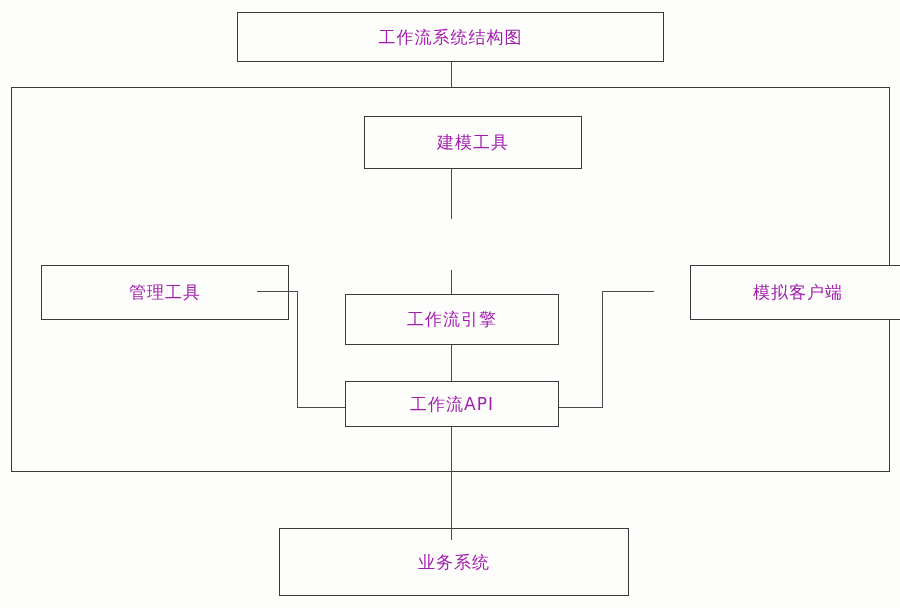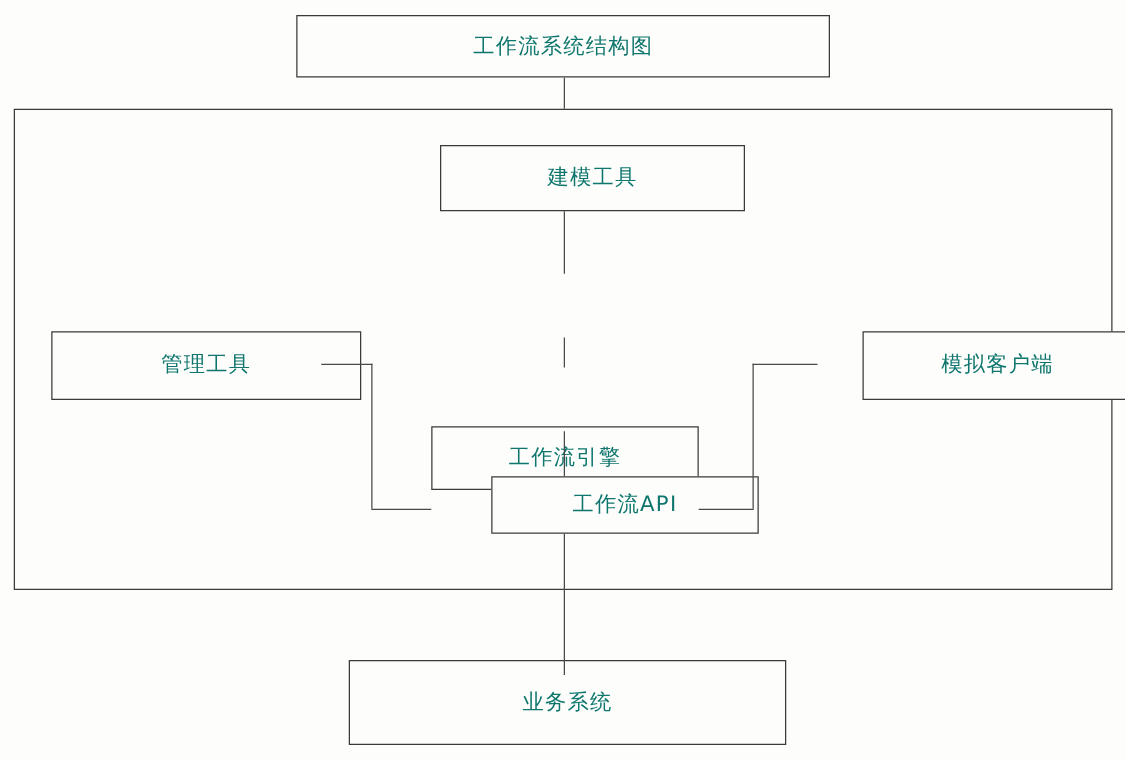--- a/index.html
+++ b/index.html
@@ -16,21 +16,21 @@
     overflow: hidden;
   }
   .node {
     position: absolute;
     box-sizing: border-box;
     border: 1px solid #3a3a3a;
     background: #fdfefb;
     display: flex;
     align-items: center;
     justify-content: center;
-    color: #0f766e;
+    color: #a21caf;
     font-size: 17px;
     letter-spacing: 1px;
     line-height: 1;
     white-space: nowrap;
   }
   .container-box {
     position: absolute;
     box-sizing: border-box;
     border: 1px solid #3a3a3a;
     background: transparent;
@@ -46,30 +46,30 @@
 <body>
 
 <div id="canvas">
 
   <div class="node" style="left:237px; top:12px; width:427px; height:50px;">
     <span>工作流系统结构图</span>
   </div>
 
   <div class="container-box" style="left:11px; top:87px; width:879px; height:385px;"></div>
 
-  <div class="node" style="left:352px; top:116px; width:244px; height:53px;">
+  <div class="node" style="left:364px; top:116px; width:218px; height:53px;">
     <span>建模工具</span>
   </div>
 
 
-  <div class="node" style="left:345px; top:294px; width:214px; height:51px;margin-top:47px;">
+  <div class="node" style="left:345px; top:294px; width:214px; height:51px;">
     <span>工作流引擎</span>
   </div>
 
-  <div class="node" style="left:345px; top:381px; width:214px; height:46px;margin-left:48px;">
+  <div class="node" style="left:345px; top:381px; width:214px; height:46px;">
     <span>工作流API</span>
   </div>
 
   <div class="node" style="left:41px; top:265px; width:248px; height:55px;">
     <span>管理工具</span>
   </div>
 
   <div class="node" style="left:654px; top:265px; width:216px; height:55px;margin-left:36px;">
     <span>模拟客户端</span>
   </div>

